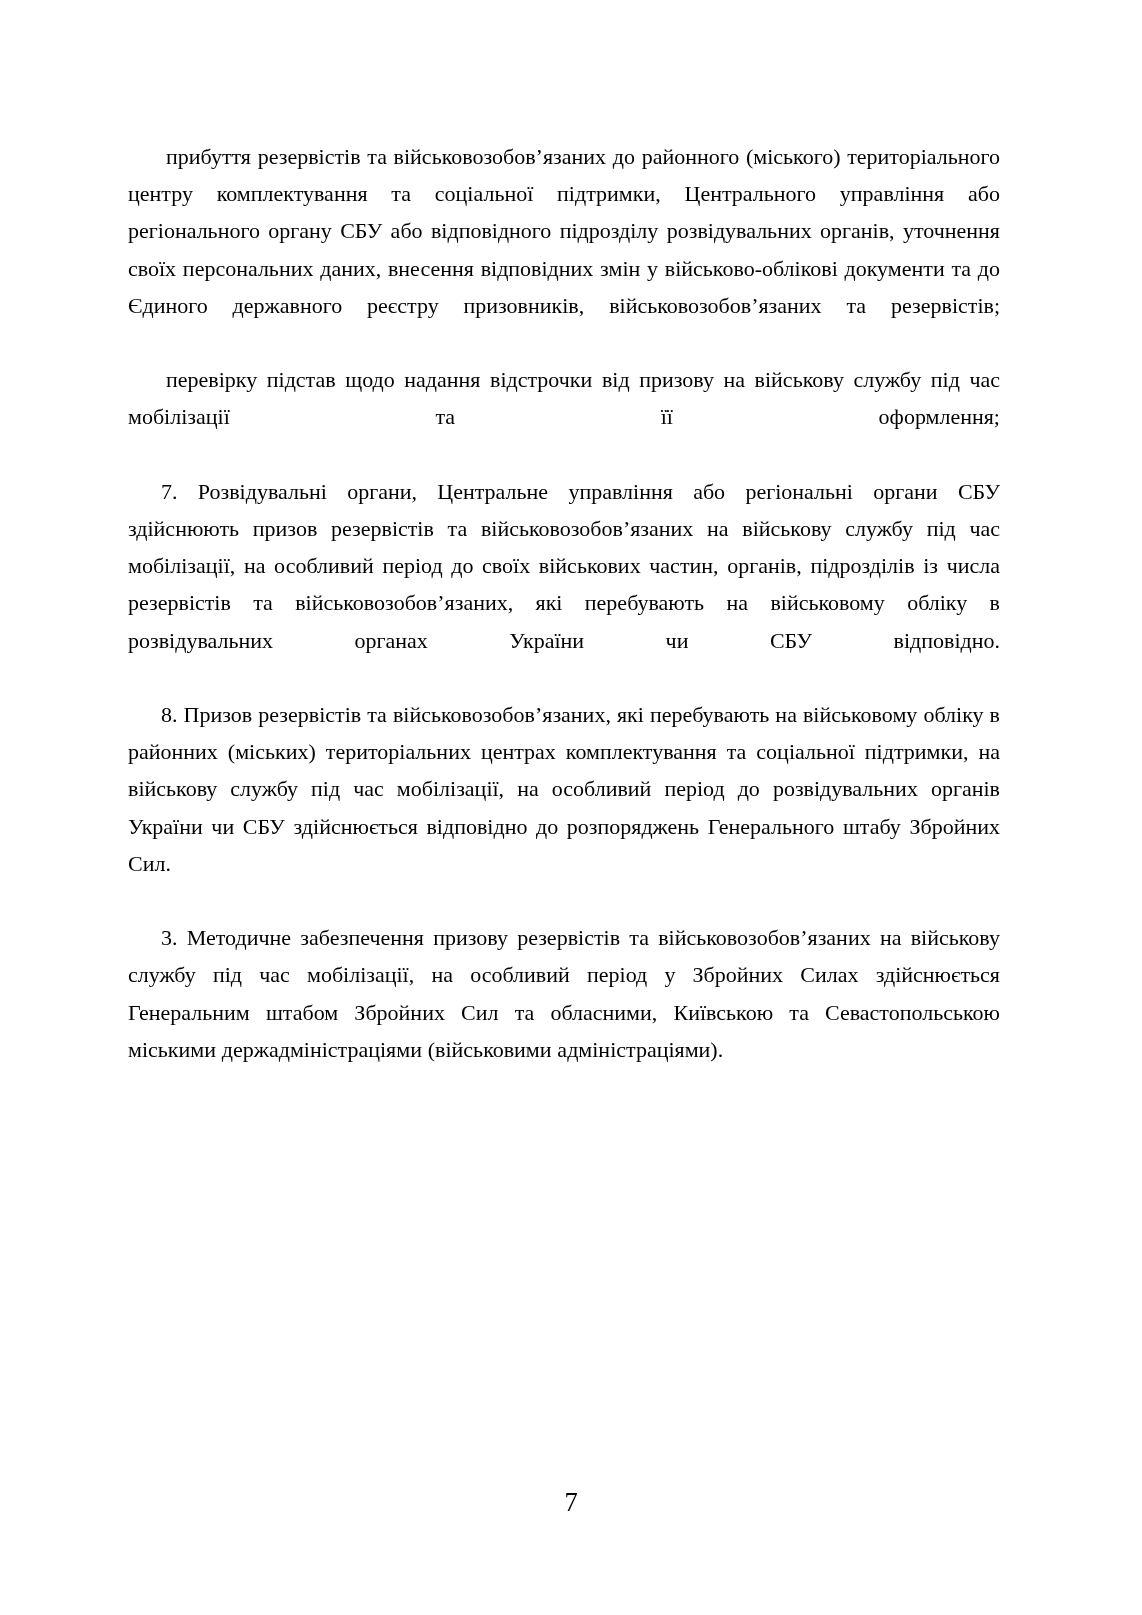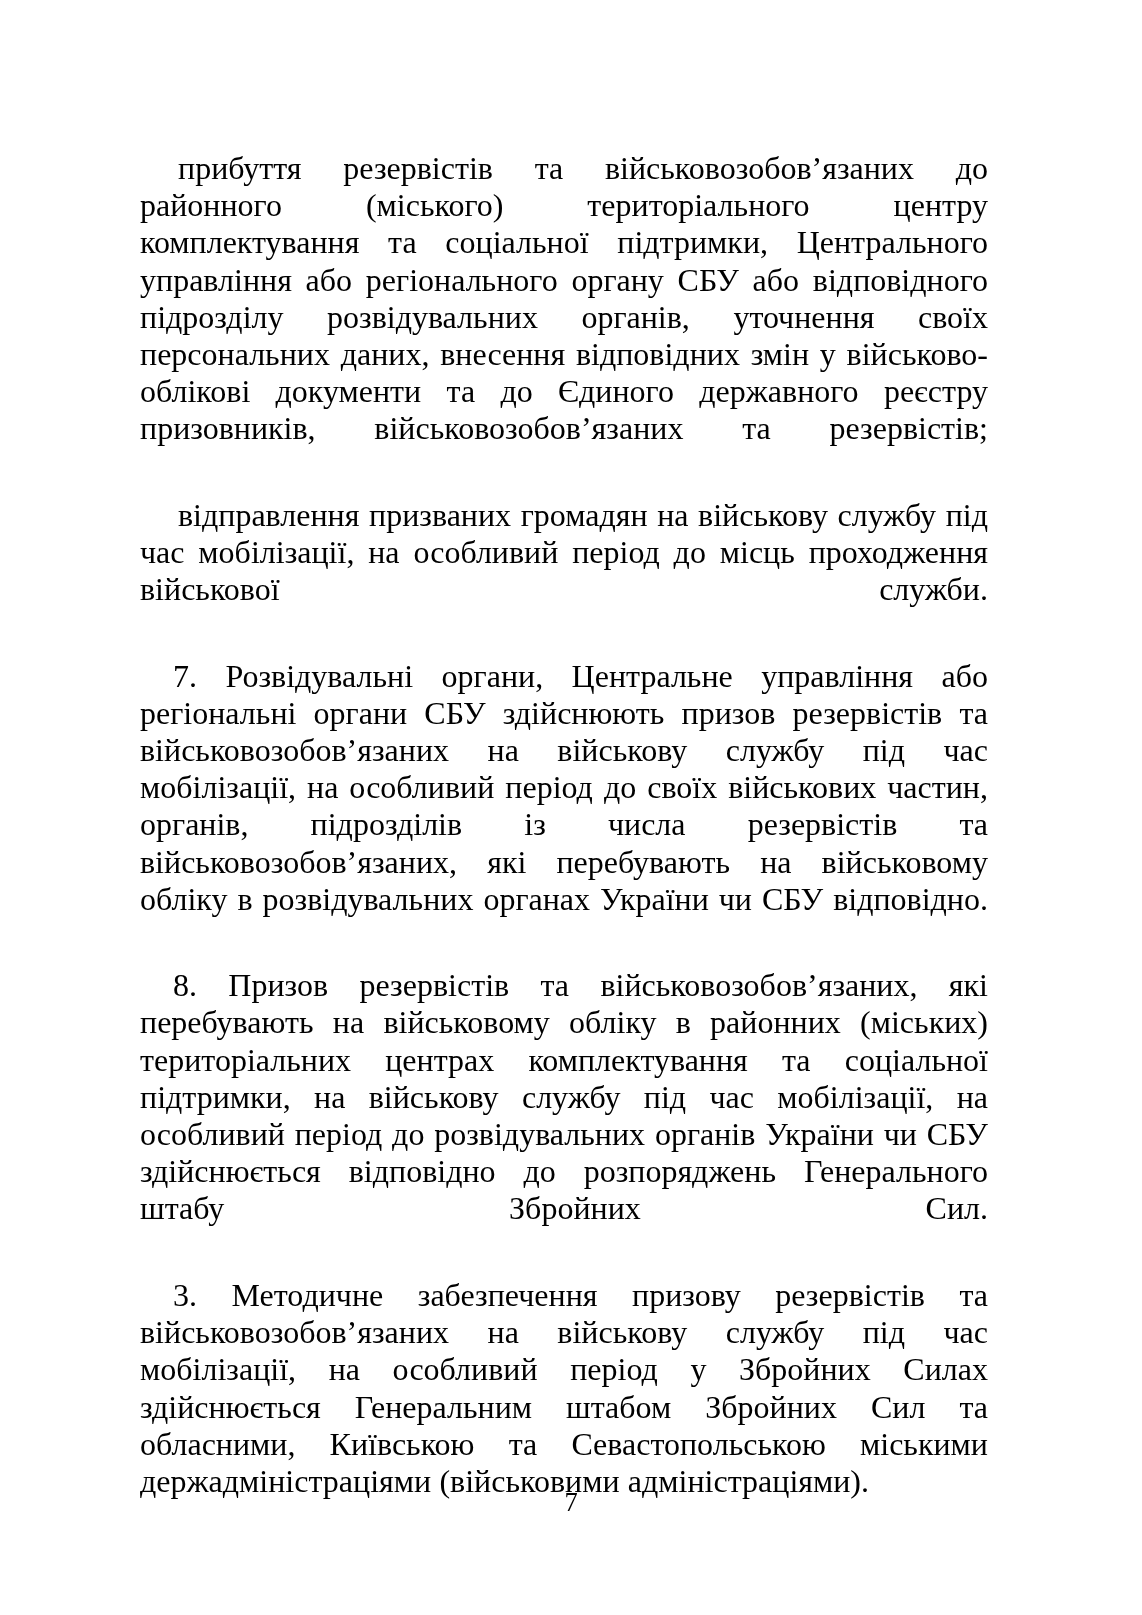--- a/index.html
+++ b/index.html
@@ -25,23 +25,23 @@
   }
 
   .text-block {
     position: absolute;
     left: 128px;
     top: 138px;
     width: 872px;
   }
 
   .para {
-    margin: 12px;
+    margin: 0;
     padding: 0;
-    font-size: 32px;
+    font-size: 22px;
     line-height: 37.2px;
     text-align: justify;
     text-justify: inter-word;
     text-indent: 38px;
     word-spacing: 0.3px;
     hyphens: none;
   }
 
   
   .para:after {
@@ -72,23 +72,23 @@
 </head>
 <body>
 
 <div class="page">
 
   <div class="text-block">
 
     <p class="para">прибуття резервістів та військовозобов’язаних до районного (міського) територіального центру комплектування та соціальної підтримки, Центрального управління або регіонального органу СБУ або відповідного підрозділу розвідувальних органів, уточнення своїх персональних даних, внесення відповідних змін у військово-облікові документи та до Єдиного державного реєстру призовників, військовозобов’язаних та резервістів;</p>
 
 
+    <p class="para">перевірку підстав щодо надання відстрочки від призову на військову службу під час мобілізації та її оформлення;</p>
 
 
-    <p class="para">відправлення призваних громадян на військову службу під час мобілізації, на особливий період до місць проходження військової служби.</p>
 
     <p class="para numbered">7. Розвідувальні органи, Центральне управління або регіональні органи СБУ здійснюють призов резервістів та військовозобов’язаних на військову службу під час мобілізації, на особливий період до своїх військових частин, органів, підрозділів із числа резервістів та військовозобов’язаних, які перебувають на військовому обліку в розвідувальних органах України чи СБУ відповідно.</p>
 
     <p class="para numbered">8. Призов резервістів та військовозобов’язаних, які перебувають на військовому обліку в районних (міських) територіальних центрах комплектування та соціальної підтримки, на військову службу під час мобілізації, на особливий період до розвідувальних органів України чи СБУ здійснюється відповідно до розпоряджень Генерального штабу Збройних Сил.</p>
 
     <p class="para numbered stretch-last">3. Методичне забезпечення призову резервістів та військовозобов’язаних на військову службу під час мобілізації, на особливий період у Збройних Силах здійснюється Генеральним штабом Збройних Сил та обласними, Київською та Севастопольською міськими держадміністраціями (військовими адміністраціями).</p>
 
   </div>
 
   <div class="page-number">7</div>

